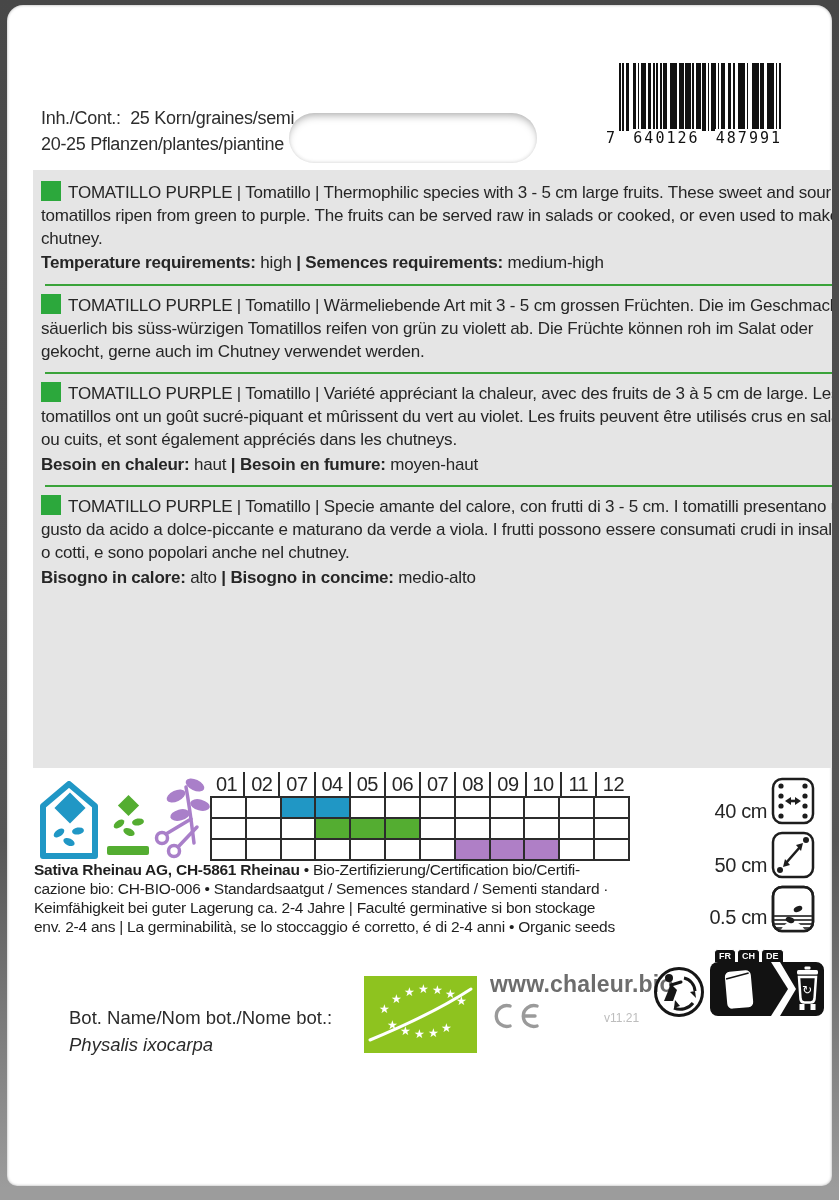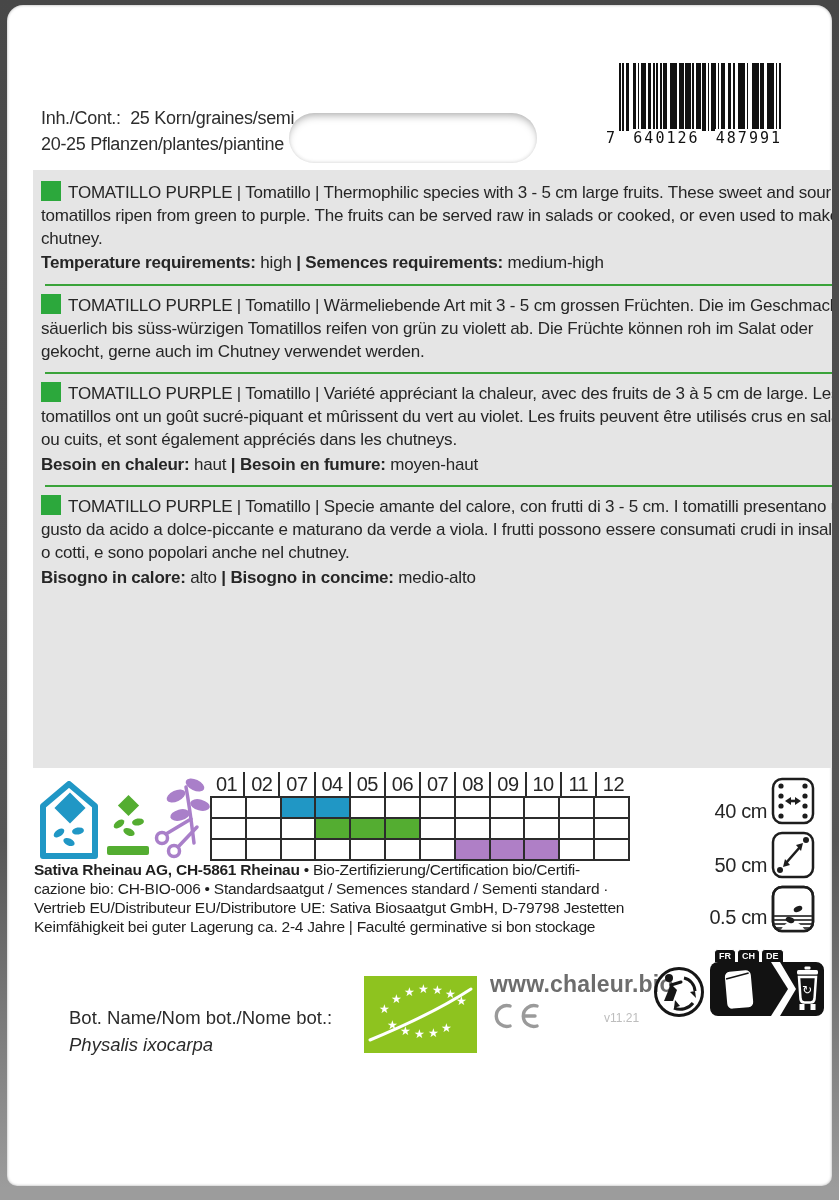--- a/index.html
+++ b/index.html
@@ -303,22 +303,22 @@
     <path d="M8 48 Q21 24 36 48 Z" fill="#fff" clip-path="url(#soilclip)"></path>
     <ellipse cx="27" cy="24" rx="4.5" ry="2.8" transform="rotate(-25 27 24)" fill="#1d1d1d"></ellipse>
     <ellipse cx="19" cy="35" rx="4.5" ry="2.8" transform="rotate(20 19 35)" fill="#1d1d1d"></ellipse>
     <rect x="2" y="2" width="40" height="44" rx="9" fill="none" stroke="#1d1d1d" stroke-width="2.5"></rect>
   </svg>
 
   <div class="company">
     <div class="line"><b>Sativa Rheinau AG, CH-5861 Rheinau</b><span> • Bio-Zertifizierung/Certification bio/Certifi-</span></div>
     <div>
         <div class="line">cazione bio: CH-BIO-006 • Standardsaatgut / Semences standard / Sementi standard ·</div>
-        <div class="line">Vertrieb EU/Distributeur EU/Distributore UE: Sativa Biosaatgut GmbH, D-79798 Jestetten</div>
         <div class="line">Keimfähigkeit bei guter Lagerung ca. 2-4 Jahre | Faculté germinative si bon stockage</div>
+        <div class="line">env. 2-4 ans | La germinabilità, se lo stoccaggio é corretto, é di 2-4 anni • Organic seeds</div>
       </div>
   </div>
 
   <div class="bot-name">
     <div>Bot. Name/Nom bot./Nome bot.:</div>
     <div class="latin">Physalis ixocarpa</div>
   </div>
 
   <div class="eu-logo">
     <svg class="eu-swoosh" width="113" height="77" viewBox="0 0 113 77">

